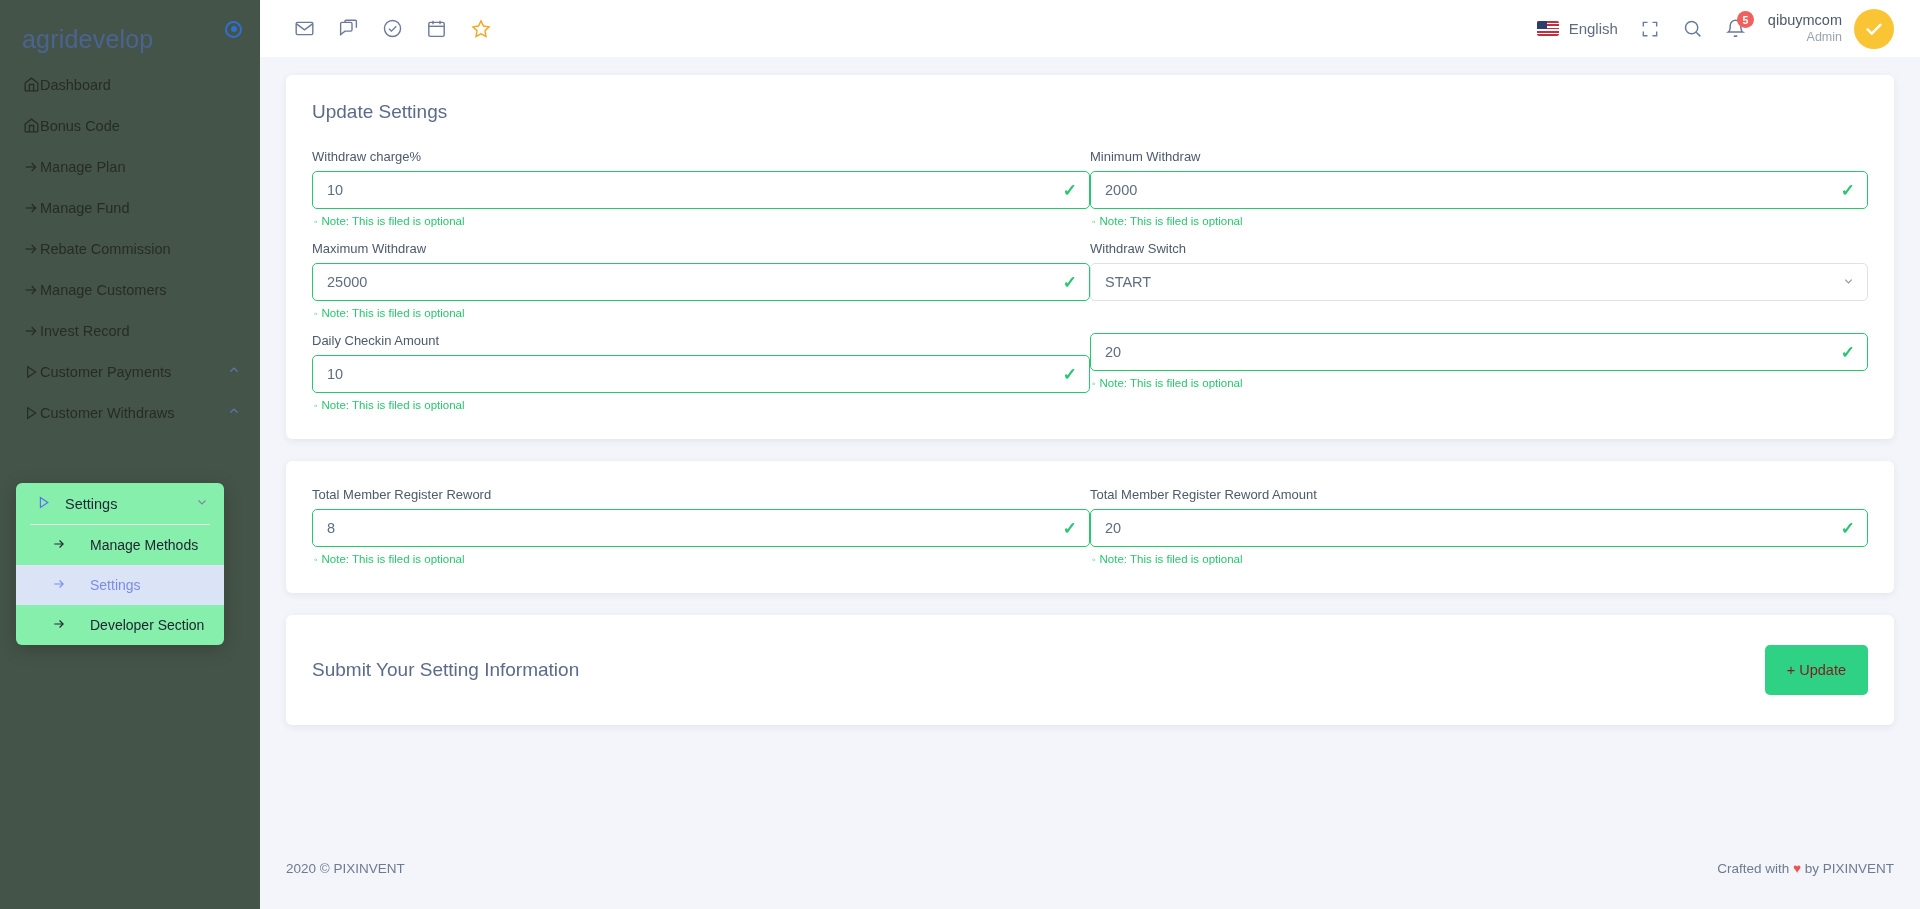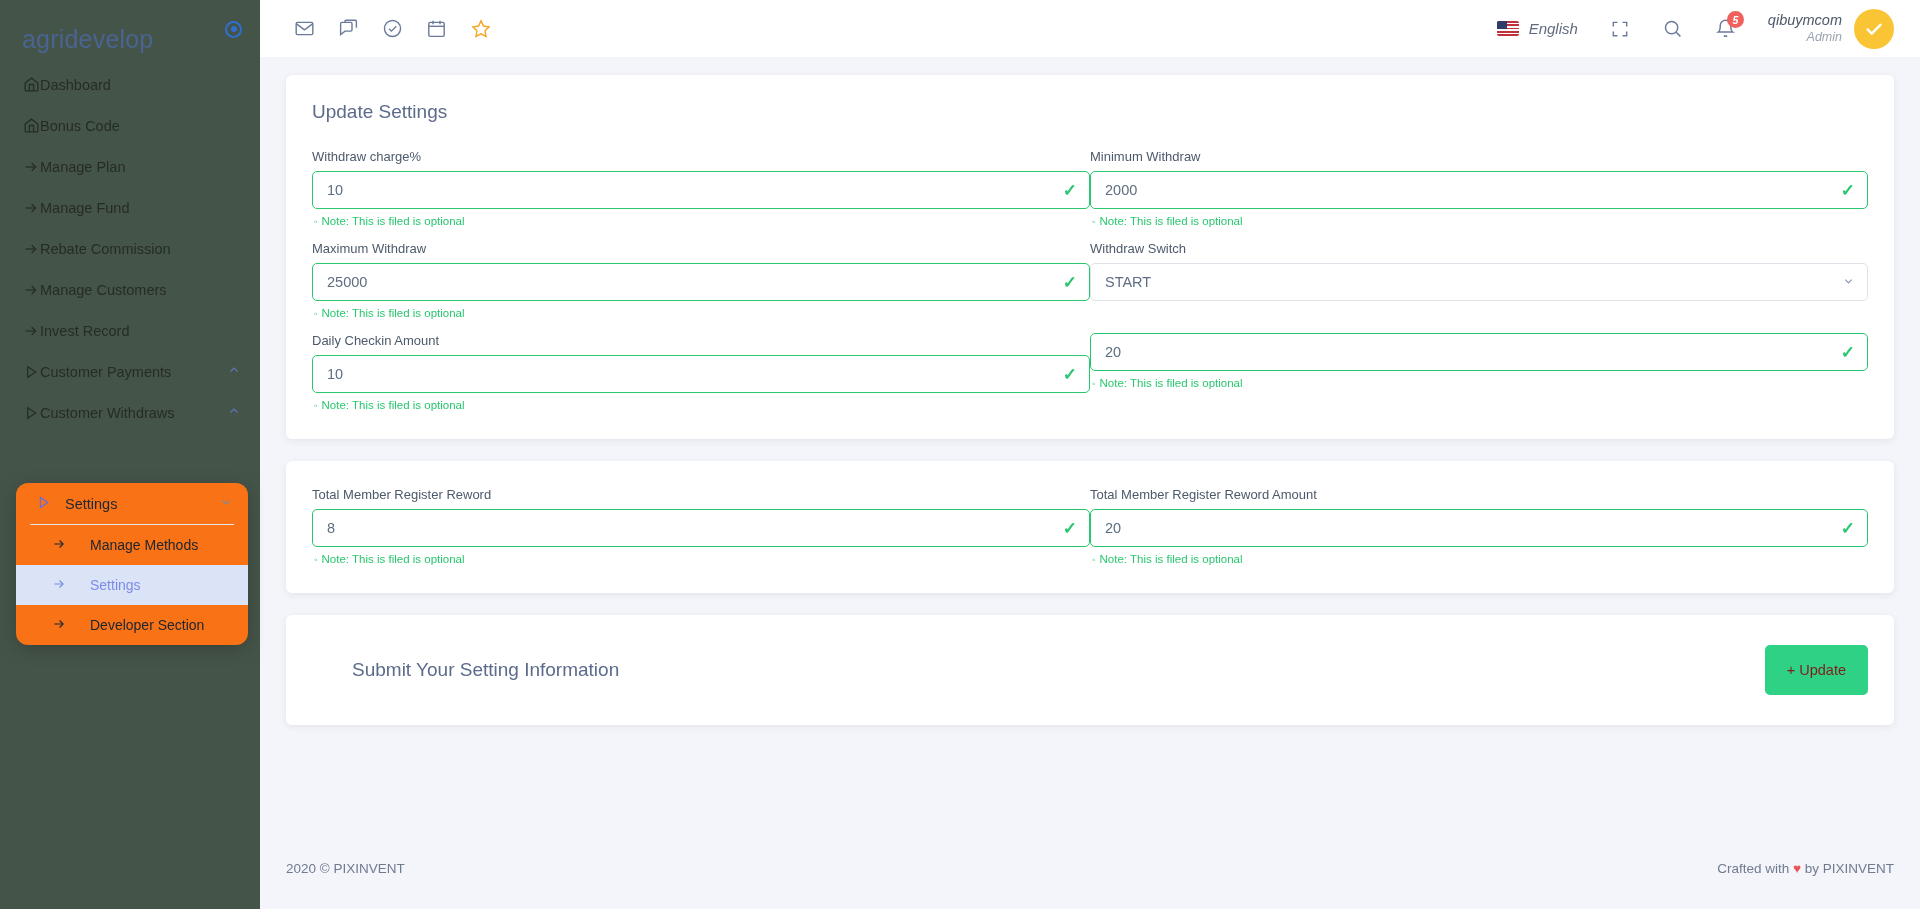--- a/index.html
+++ b/index.html
@@ -43,22 +43,22 @@
   .nav-item .label { flex: 1; }
   .nav-ico { width: 18px; display:flex; align-items:center; justify-content:center; color:#252c24; }
   .nav-section {
     font-size: 11.5px; letter-spacing: .6px; color: #252c24;
     padding: 18px 22px 6px 26px; text-transform: uppercase;
   }
   .chev-up { color:#5b78b3; font-size: 13px; }
 
   
   .submenu-panel {
-    position: absolute; left: 16px; top: 483px; width: 232px;
-    background: #f97316; border-radius: 12px;
+    position: absolute; left: 16px; top: 483px; width: 208px;
+    background: #86efac; border-radius: 6px;
     box-shadow: 0 4px 18px rgba(0,0,0,.22);
     overflow: hidden; z-index: 30;
   }
   .submenu-head {
     display: flex; align-items: center; gap: 14px;
     height: 41px; padding: 0 16px 0 20px; cursor: pointer;
   }
   .submenu-head .label { flex:1; font-size: 14.5px; color:#1f2733; }
   .submenu-head .tri { color:#5a6cf0; font-size: 14px; }
   .submenu-head .chev { color:#7a8a9c; font-size: 12px; }
@@ -75,21 +75,21 @@
   
   .main { flex: 1; display: flex; flex-direction: column; height: 909px; background:#f4f5fa; }
 
   .topbar {
     height: 57px; background:#fff; display:flex; align-items:center;
     padding: 0 26px 0 34px; justify-content: space-between;
   }
   .tb-left { display:flex; align-items:center; gap: 23px; }
   .tb-ico { color:#6b7a99; cursor:pointer; display:flex; }
   .tb-ico.star { color:#f5a623; }
-  .tb-right { display:flex; align-items:center; gap: 32px; font-style: italic; }
+  .tb-right { display:flex; align-items:center; gap: 22px; }
   .lang { display:flex; align-items:center; gap:10px; cursor:pointer; }
   .flag {
     width: 22px; height: 15px; border-radius: 2px; overflow:hidden;
     background: linear-gradient(#c1303c 0 11%, #fff 11% 22%, #c1303c 22% 33%, #fff 33% 44%,
                 #c1303c 44% 55%, #fff 55% 66%, #c1303c 66% 77%, #fff 77% 88%, #c1303c 88% 100%);
     position: relative; flex:0 0 22px;
   }
   .flag::after {
     content:""; position:absolute; left:0; top:0; width:10px; height:8px; background:#2e3d6b;
   }
@@ -150,21 +150,21 @@
   }
   .sel-chev {
     position:absolute; right: 14px; top:50%; transform:translateY(-50%);
     color:#8b97a8; font-size: 11px; pointer-events:none;
   }
 
   .submit-row {
     display:flex; align-items:center; justify-content:space-between;
     padding: 30px 26px;
   }
-  .submit-title { font-size: 19px; color:#5c6b8a; font-weight:400;margin-left:40px; }
+  .submit-title { font-size: 19px; color:#5c6b8a; font-weight:400; }
   .btn-update {
     background:#2fd184; color:#7f1d1d; border:none; border-radius:5px;
     height: 50px; padding: 0 22px; font-size: 14.5px; cursor:pointer;
     font-family:"Liberation Sans", sans-serif;
   }
 
   .footer {
     height: 48px; display:flex; align-items:flex-start; justify-content:space-between;
     padding: 0 26px; font-size: 13.5px; color:#6e7b8f;
   }

